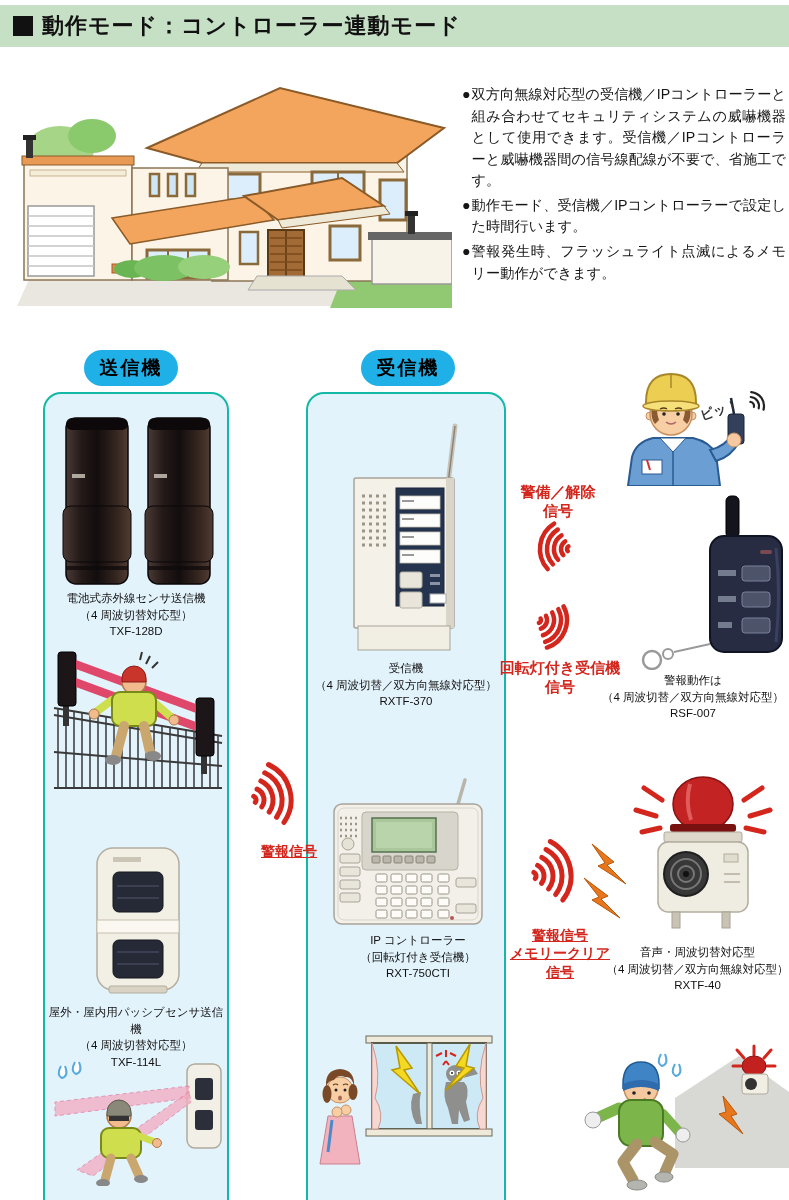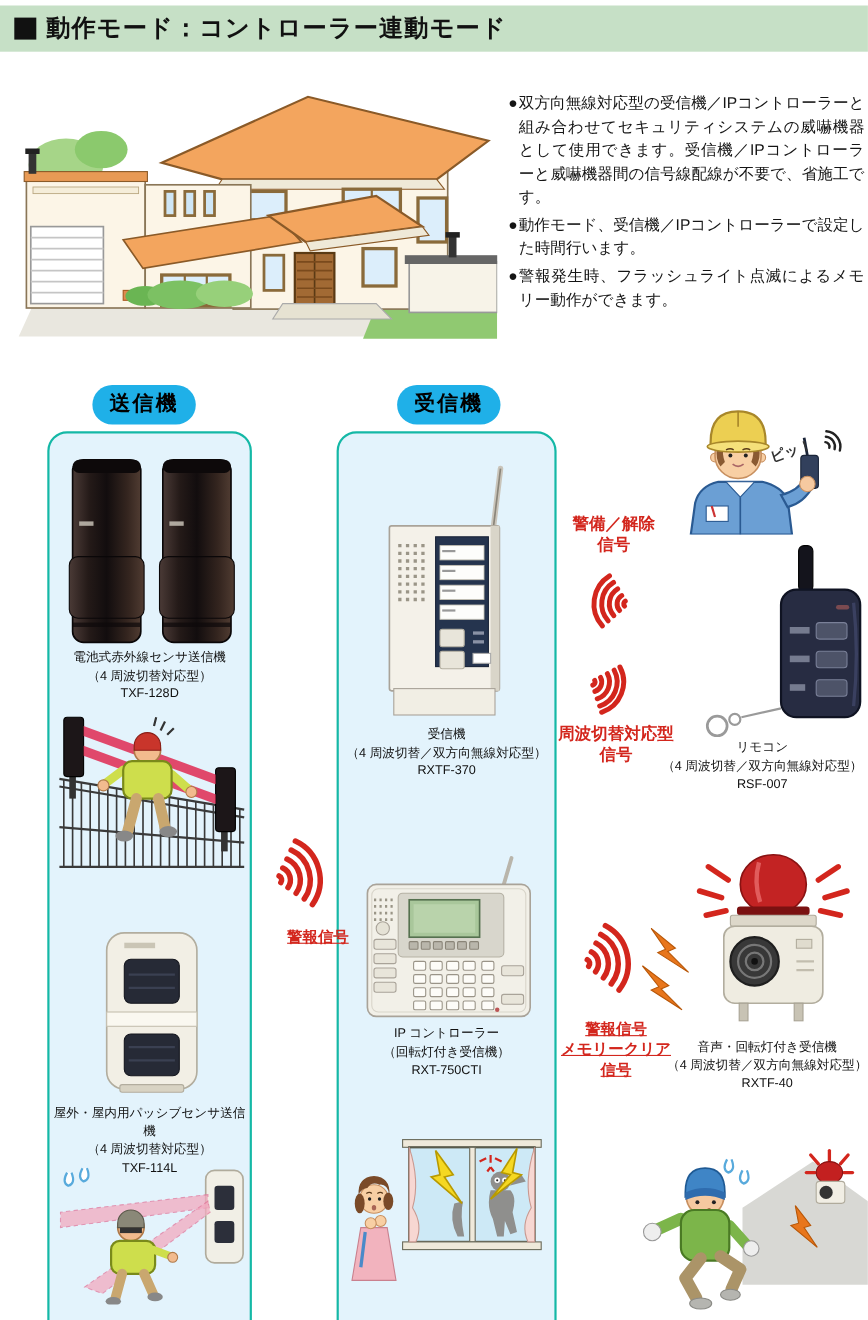--- a/index.html
+++ b/index.html
@@ -283,21 +283,21 @@
         <rect x="110" y="96" width="11" height="8" rx="1.5"></rect>
           <rect x="110" y="108" width="11" height="8" rx="1.5"></rect>
         <rect x="110" y="120" width="11" height="8" rx="1.5"></rect>
           <rect x="110" y="132" width="11" height="8" rx="1.5"></rect>
       </g>
       <rect x="128" y="100" width="20" height="9" rx="2" fill="#e8e5da" stroke="#a9a399"></rect>
       <rect x="128" y="126" width="20" height="9" rx="2" fill="#e8e5da" stroke="#a9a399"></rect>
       <circle cx="124" cy="140" r="2" fill="#b55"></circle>
     </svg>
 
-    <div class="plabel" style="left:0;top:538px;width:100%">
+    <div class="plabel" style="left:12px;top:538px;width:100%">
       <span>IP コントローラー</span>
       <span>（回転灯付き受信機）</span>
       <span>RXT-750CTI</span>
     </div>
 
     <svg class="abs" style="left:10px;top:630px" width="180" height="162" viewBox="0 0 180 162">
       <rect x="48" y="12" width="126" height="7" fill="#efe9da" stroke="#6a6a5a"></rect>
       <rect x="54" y="19" width="114" height="86" fill="#cde9f6" stroke="#5a5a4a" stroke-width="2"></rect>
       <rect x="109" y="19" width="5" height="86" fill="#efe9da" stroke="#6a6a5a" stroke-width="1"></rect>
       <rect x="48" y="105" width="126" height="7" fill="#efe9da" stroke="#6a6a5a"></rect>
@@ -369,21 +369,21 @@
     <path d="M62,47 q4,-2 7,0 M77,47 q4,-2 7,0" stroke="#5a3a1a" stroke-width="1.3" fill="none"></path>
     <path d="M68,60 Q73,64 78,60" stroke="#a66" stroke-width="1.5" fill="none"></path>
     <g transform="translate(152,44) rotate(-35)" stroke="#222" stroke-width="2.2" fill="none" stroke-linecap="round">
       <path d="M2.6,-3.1 A4 4 0 0 1 2.6,3.1"></path>
       <path d="M5.8,-6.9 A9 9 0 0 1 5.8,6.9"></path>
       <path d="M9,-10.7 A14 14 0 0 1 9,10.7"></path>
     </g>
     <text x="104" y="58" font-size="13" font-weight="bold" fill="#333" transform="rotate(-18 104 58)">ピッ！</text>
   </svg>
 
-  <div class="sig sig15" style="left:510px;top:467px;width:96px">
+  <div class="sig sig15" style="left:510px;top:482px;width:96px">
     <span>警備／解除</span>
     <span>信号</span>
   </div>
 
   <svg class="abs" style="left:524px;top:518px" width="64" height="62" viewBox="0 0 64 62">
     <g transform="translate(46,31) rotate(8)" stroke="#d3261d" stroke-width="4.5" fill="none" stroke-linecap="round">
       <path d="M-1.9,-2.3 A3 3 0 0 0 -1.9,2.3"></path>
       <path d="M-5.8,-6.9 A9 9 0 0 0 -5.8,6.9"></path>
       <path d="M-10.3,-12.3 A16 16 0 0 0 -10.3,12.3"></path>
       <path d="M-14.8,-17.6 A23 23 0 0 0 -14.8,17.6"></path>
@@ -395,42 +395,42 @@
     <g transform="translate(12,28) rotate(22)" stroke="#d3261d" stroke-width="4.5" fill="none" stroke-linecap="round">
       <path d="M1.9,-2.3 A3 3 0 0 1 1.9,2.3"></path>
       <path d="M5.8,-6.9 A9 9 0 0 1 5.8,6.9"></path>
       <path d="M10.3,-12.3 A16 16 0 0 1 10.3,12.3"></path>
       <path d="M14.8,-17.6 A23 23 0 0 1 14.8,17.6"></path>
       <path d="M18.6,-22.2 A29 29 0 0 1 18.6,22.2"></path>
     </g>
   </svg>
 
   <div class="sig sig15" style="left:498px;top:658px;width:124px">
-    <span>周波切替対応型</span>
+    <span>回転灯付き受信機</span>
     <span>信号</span>
   </div>
 
   <svg class="abs" style="left:634px;top:492px" width="155" height="178" viewBox="0 0 155 178">
     <rect x="92" y="4" width="13" height="42" rx="5" fill="#14141c" stroke="#000"></rect>
     <rect x="76" y="44" width="72" height="116" rx="14" fill="#272c42" stroke="#0f1322" stroke-width="2"></rect>
     <path d="M142,56 Q147,102 142,150" stroke="#3a4060" stroke-width="3" fill="none"></path>
     <rect x="126" y="58" width="12" height="4" rx="2" fill="#7a4a50"></rect>
     <rect x="84" y="78" width="18" height="6" fill="#8a90a2" opacity="0.8"></rect>
     <rect x="84" y="104" width="18" height="6" fill="#8a90a2" opacity="0.8"></rect>
     <rect x="84" y="130" width="14" height="6" fill="#8a90a2" opacity="0.8"></rect>
     <rect x="108" y="74" width="28" height="15" rx="3" fill="#4d5368" stroke="#7a8098"></rect>
     <rect x="108" y="100" width="28" height="15" rx="3" fill="#4d5368" stroke="#7a8098"></rect>
     <rect x="108" y="126" width="28" height="15" rx="3" fill="#4d5368" stroke="#7a8098"></rect>
     <path d="M40,160 L76,152" stroke="#9a9a9a" stroke-width="2"></path>
     <circle cx="34" cy="162" r="5" stroke="#9a9a9a" stroke-width="2" fill="none"></circle>
     <circle cx="18" cy="168" r="9" stroke="#9a9a9a" stroke-width="2.5" fill="none"></circle>
   </svg>
 
   <div class="plabel" style="left:600px;top:672px;width:186px">
-    <span>リモコン</span>
+    <span>警報動作は</span>
     <span>（4 周波切替／双方向無線対応型）</span>
     <span>RSF-007</span>
   </div>
 
   <svg class="abs" style="left:628px;top:762px" width="150" height="176" viewBox="0 0 150 176">
     <g stroke="#d3261d" stroke-width="5" stroke-linecap="round">
       <line x1="16" y1="26" x2="34" y2="38"></line>
         <line x1="8" y1="48" x2="28" y2="54"></line>
         <line x1="14" y1="70" x2="32" y2="66"></line>
       <line x1="134" y1="26" x2="116" y2="38"></line>
@@ -464,21 +464,21 @@
     <polygon points="68,48 92,66 85,69 104,88 76,70 83,67" fill="#e8761c" stroke="#b85708" stroke-width="1"></polygon>
   </svg>
 
   <div class="sig sig14" style="left:500px;top:926px;width:120px">
     <span>警報信号</span>
     <span>メモリークリア</span>
     <span>信号</span>
   </div>
 
   <div class="plabel" style="left:606px;top:944px;width:183px">
-    <span>音声・回転灯付き受信機</span>
+    <span>音声・周波切替対応型</span>
     <span>（4 周波切替／双方向無線対応型）</span>
     <span>RXTF-40</span>
   </div>
 
   <svg class="abs" style="left:563px;top:1036px" width="226" height="160" viewBox="0 0 226 160">
     <polygon points="112,62 176,20 226,56 226,132 112,132" fill="#d8d8d4"></polygon>
     <g stroke="#d3261d" stroke-width="3" stroke-linecap="round">
       <line x1="174" y1="14" x2="181" y2="22"></line>
         <line x1="191" y1="10" x2="191" y2="19"></line>
       <line x1="208" y1="14" x2="201" y2="22"></line>

